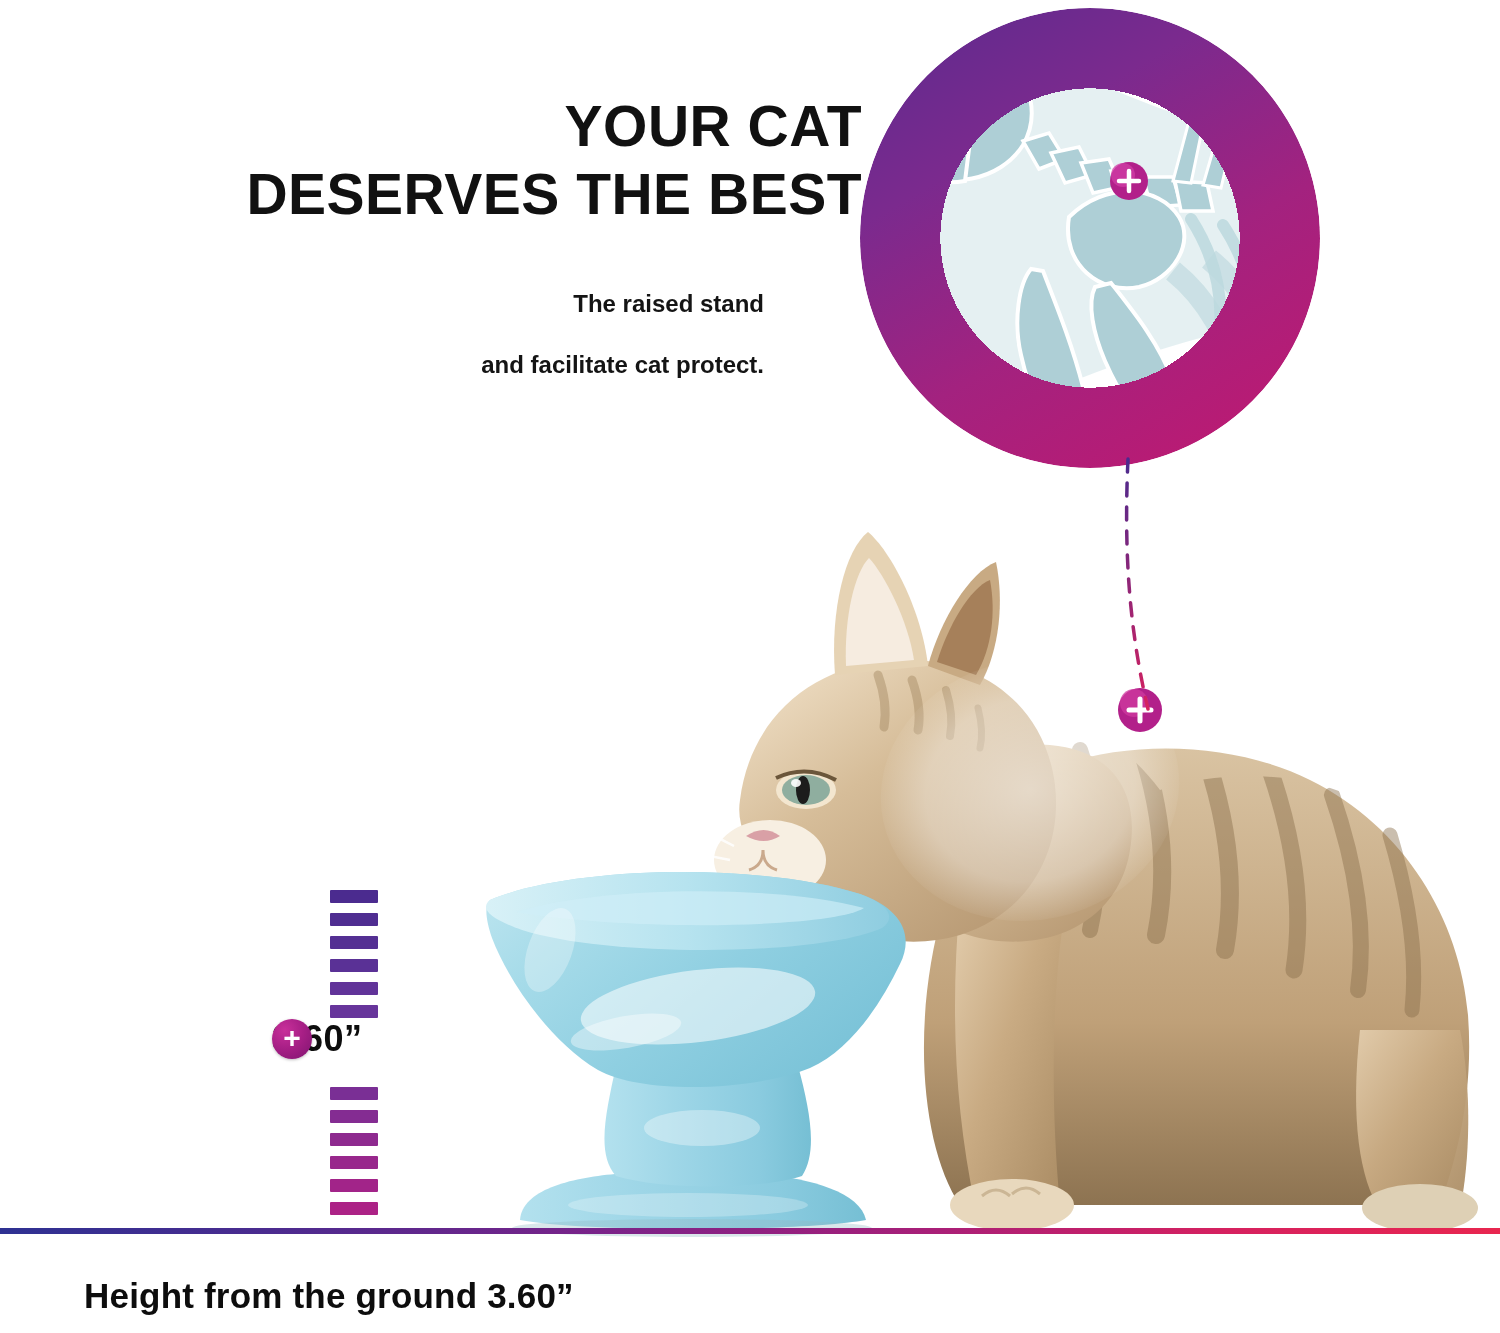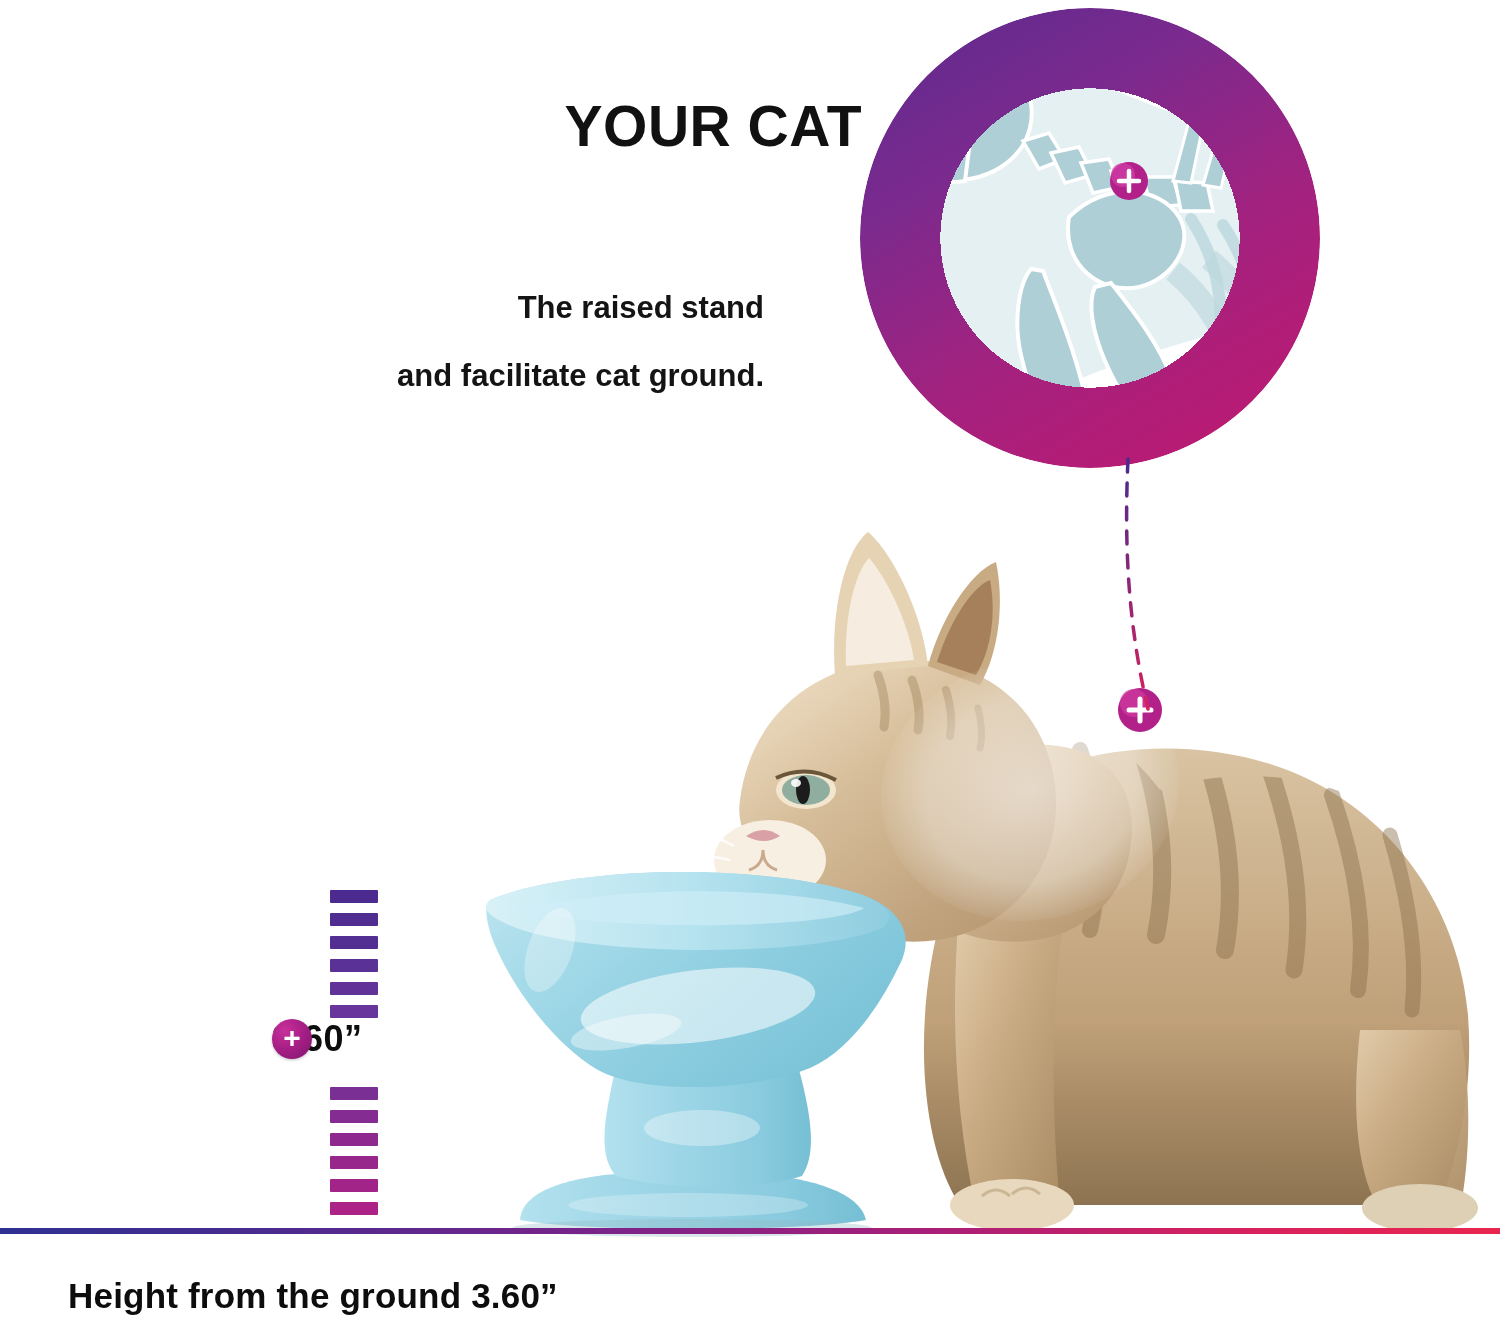--- a/index.html
+++ b/index.html
@@ -36,21 +36,21 @@
     white-space: nowrap;
   }
   .headline .l2 { margin-top: 6px; }
 
   .subcopy {
     position: absolute;
     left: 64px;
     top: 292px;
     width: 700px;
     color: #141414;
-    font-size: 31px;
+    font-size: 24px;
     font-weight: bold;
     line-height: 1.0;
   }
   .subcopy div { margin-bottom: 37px; }
 
   
   .xray-wrap {
     position: absolute;
     left: 860px;
     top: 8px;
@@ -168,41 +168,42 @@
     top: 1228px;
     width: 1500px;
     height: 6px;
     background: linear-gradient(90deg, #2e3192 0%, #4b2b8f 18%, #7a2389 40%, #a81f78 62%, #d6215f 82%, #e8264f 100%);
     z-index: 6;
   }
 
   
   .footer-caption {
     position: absolute;
-    left: 68px;
+    left: 84px;
     top: 1276px;
     font-size: 35px;
     font-weight: bold;
     color: #0d0d0d;
     letter-spacing: 0.2px;
     z-index: 6;
   }
 </style>
 </head>
 <body>
 
 <div id="stage">
 
   <div class="headline">
     <div class="l1">YOUR CAT</div>
+    <div class="l2">DESERVES THE BEST</div>
   </div>
 
   <div class="subcopy">
     <div>The raised stand</div>
-    <div>and facilitate cat ground.</div>
+    <div>and facilitate cat protect.</div>
   </div>
 
   <div class="cat-layer">
     <svg width="840" height="760" viewBox="0 0 840 760" xmlns="http://www.w3.org/2000/svg">
       <defs>
         <linearGradient id="furA" x1="0" y1="0" x2="1" y2="1">
           <stop offset="0%" stop-color="#e3cdad"></stop>
           <stop offset="45%" stop-color="#c9ab83"></stop>
           <stop offset="100%" stop-color="#a98b63"></stop>
         </linearGradient>

